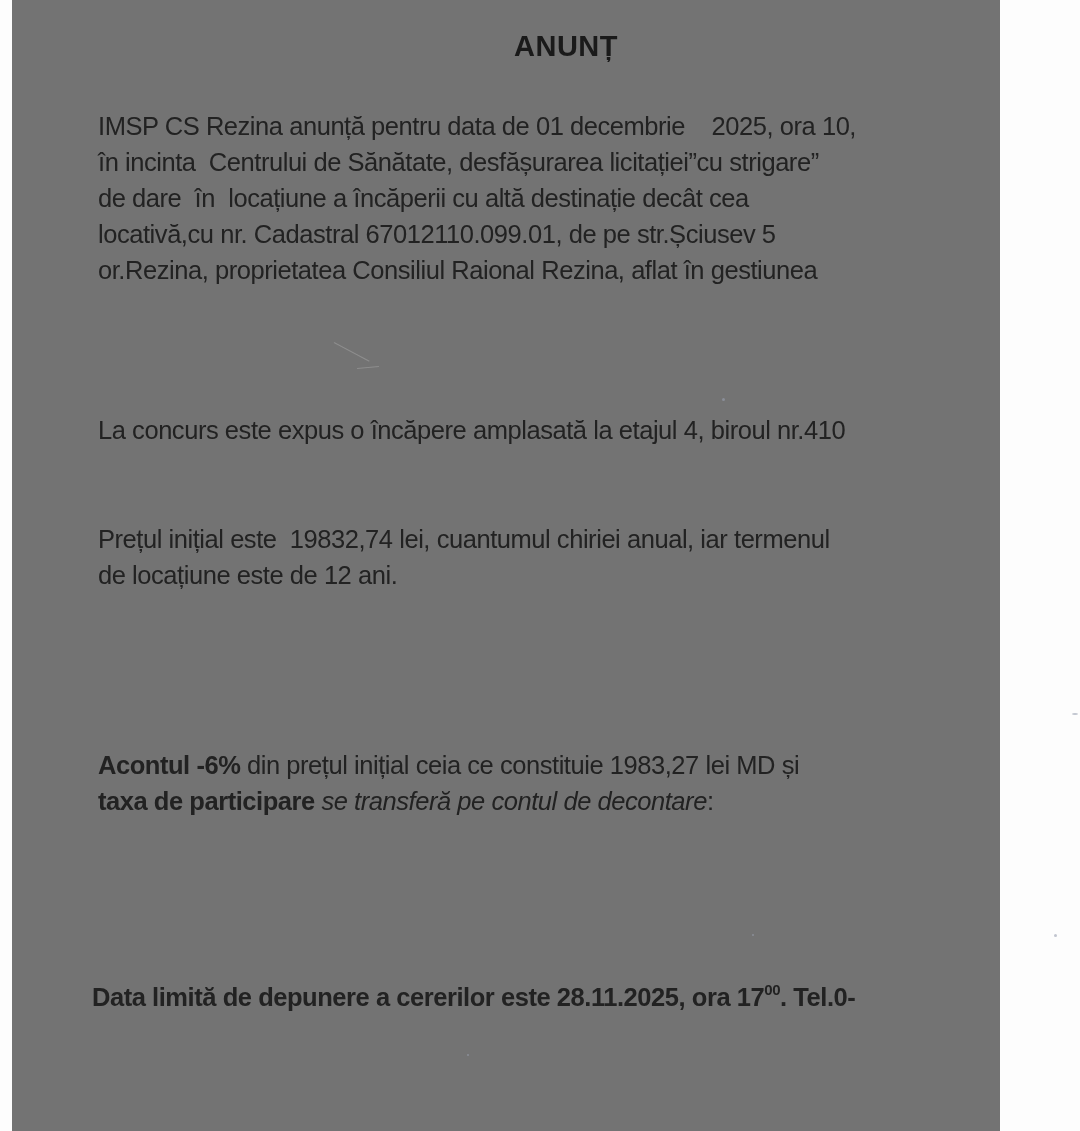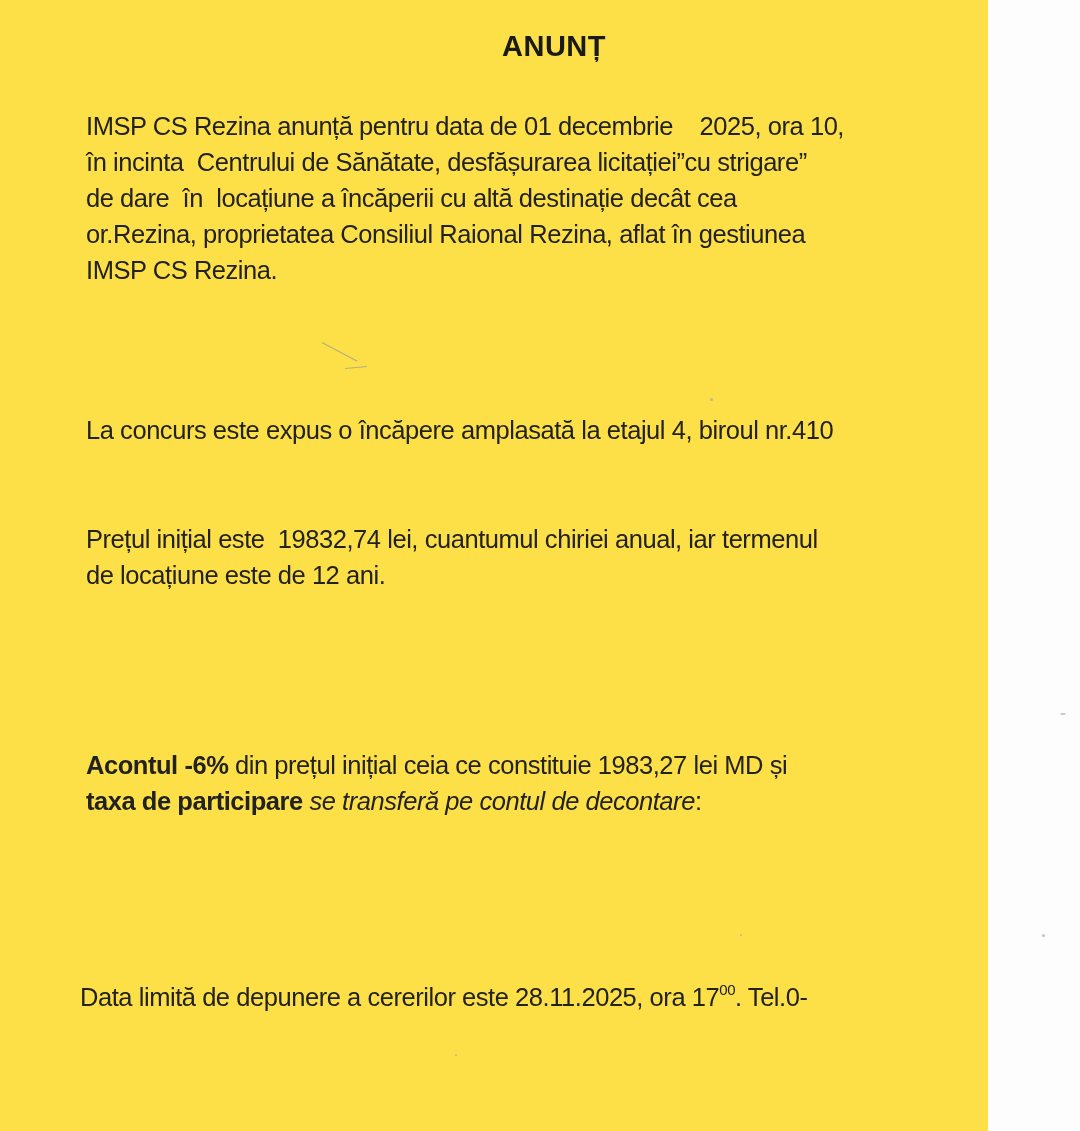--- a/index.html
+++ b/index.html
@@ -10,24 +10,24 @@
     body {
       width: 1080px;
       height: 1131px;
       position: relative;
       overflow: hidden;
       color: #1e1e1e;
       font-family: "Liberation Sans", "DejaVu Sans", sans-serif;
     }
     .page {
       position: absolute;
-      left: 0; top: 0;
+      left: 12px; top: 0;
       width: 988px;
       height: 1131px;
-      background: #fde047;
+      background: #737373;
     }
     .title {
       position: absolute;
       left: 0;
       width: 1080px;
       top: 30px;
       text-align: center;
       font-size: 29px;
       font-weight: bold;
       letter-spacing: 0.5px;
@@ -50,21 +50,21 @@
     .i { font-style: italic; }
     sup { font-size: 15px; line-height: 0; vertical-align: 11px; }
     .indent { padding-left: 48px; }
 
     #p1 { top: 108px; }
     #p2 { top: 412px; }
     #p3 { top: 521px; }
     #p4 { top: 638px; }
     #p5 { top: 747px; }
     #p6 { top: 864px; left: 80px; }
-    #p7 { top: 979px; left: 80px; }
+    #p7 { top: 979px; left: 80px; font-weight: bold; }
 
     .speck {
       position: absolute;
       background: #9aa0b0;
       border-radius: 50%;
       opacity: 0.6;
     }
     .stroke {
       position: absolute;
       height: 1px;
@@ -77,22 +77,22 @@
 <body>
 
 <div class="page">
 
   <div class="title">ANUNȚ</div>
 
   <div class="para" id="p1">
     <span class="line">IMSP CS Rezina anunță pentru data de 01 decembrie    2025, ora 10,</span>
     <span class="line">în incinta  Centrului de Sănătate, desfășurarea licitației”cu strigare”</span>
     <span class="line">de dare  în  locațiune a încăperii cu altă destinație decât cea</span>
+    <span class="line">locativă,cu nr. Cadastral 67012110.099.01, de pe str.Șciusev 5</span>
     <span class="line">or.Rezina, proprietatea Consiliul Raional Rezina, aflat în gestiunea</span>
-    <span class="line">IMSP CS Rezina.</span>
   </div>
 
   <div class="para" id="p2">
     <span class="line">La concurs este expus o încăpere amplasată la etajul 4, biroul nr.410</span>
   </div>
 
   <div class="para" id="p3">
     <span class="line">Prețul inițial este  19832,74 lei, cuantumul chiriei anual, iar termenul</span>
     <span class="line">de locațiune este de 12 ani.</span>
   </div>

